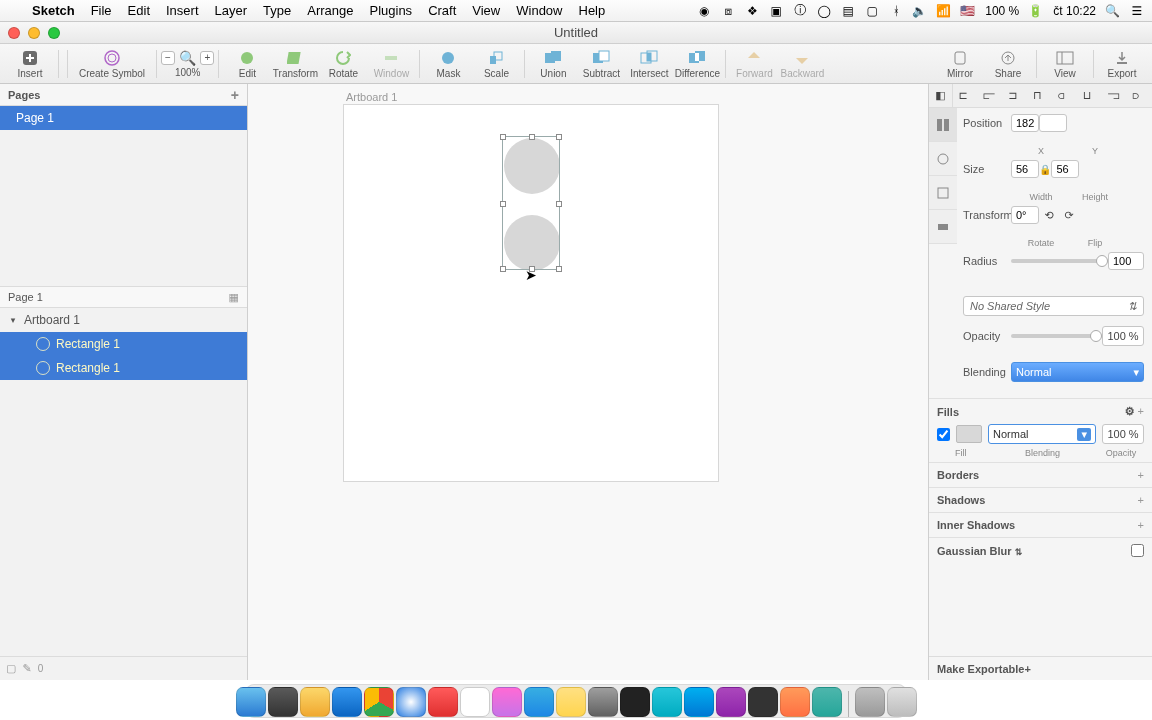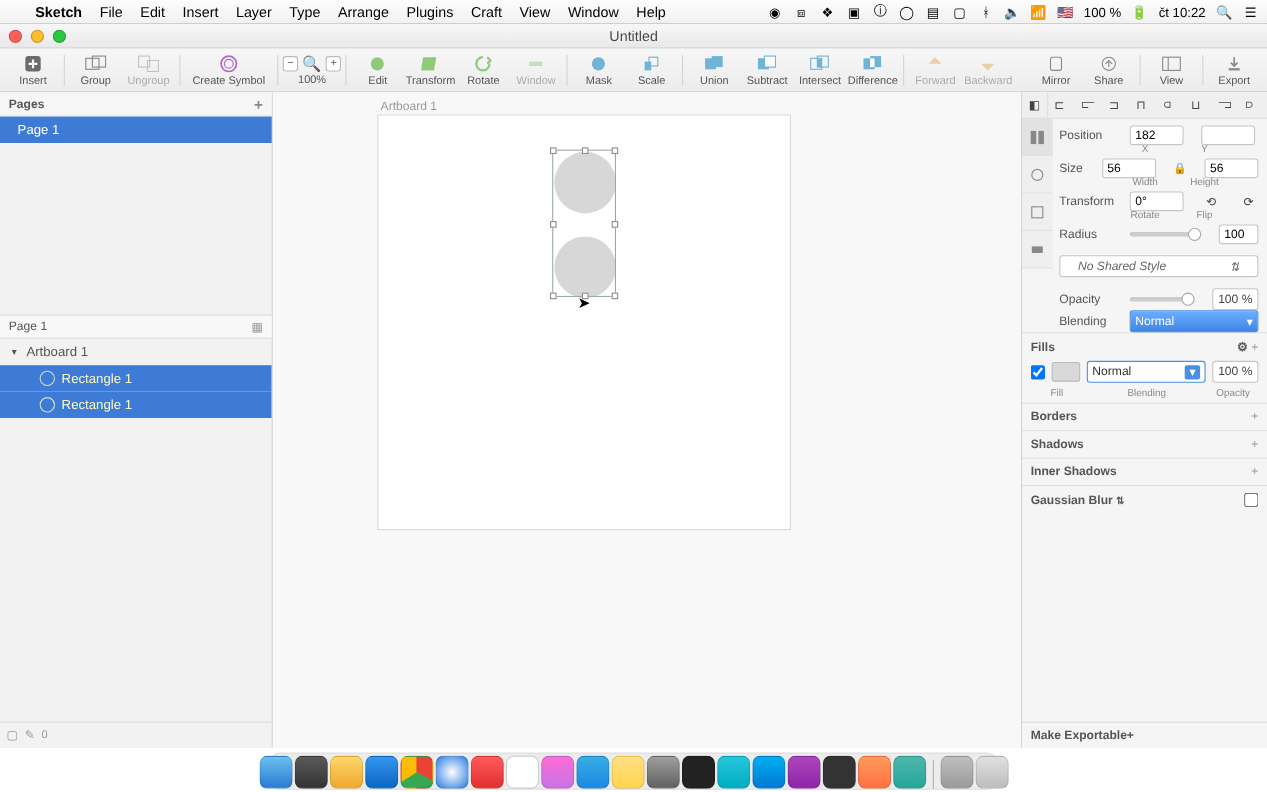--- a/index.html
+++ b/index.html
@@ -70,29 +70,29 @@
 
 .right { width:224px; background:#f5f5f5; border-left:1px solid #cfcfcf; font-size:11px; color:#444; }
 .alignbar { height:24px; background:#efefef; border-bottom:1px solid #dcdcdc; display:flex; align-items:center; }
 .alignbar .cube{width:24px;height:24px;display:flex;align-items:center;justify-content:center;border-right:1px solid #dcdcdc;}
 .alignbar .aic{flex:1;display:flex;justify-content:space-around;align-items:center;}
 .alignbar .aic span{width:14px;height:14px;display:inline-block;}
 .inspect-body{ padding:6px 8px 0 34px; position:relative;}
 .sidetabs{position:absolute;left:0;top:0;width:28px;}
 .sidetab{width:28px;height:34px;border-bottom:1px solid #e0e0e0;display:flex;align-items:center;justify-content:center;background:#efefef;}
 .sidetab.active{background:#e2e2e2;}
-.row { display:flex; align-items:center; margin-bottom:0; gap:16px;}
+.row { display:flex; align-items:center; margin-bottom:16px; gap:0;}
 .row .lab{ width:48px; font-size:11px; color:#555;}
-.numin { width:49px; height:18px; border:1px solid #c6c6c6; border-radius:3px; background:#fff; font-size:11px; padding:0 4px;}
+.numin { width:28px; height:18px; border:1px solid #c6c6c6; border-radius:3px; background:#fff; font-size:11px; padding:0 4px;}
 .under { font-size:9px; color:#888; text-align:center; }
 .undergrid{display:flex; gap:6px; margin:-2px 0 4px 54px;}
 .undergrid .u{width:48px;}
 .slider { flex:1; height:4px; background:#ccc; border-radius:2px; position:relative;}
 .slider .knob{position:absolute; right:0; top:-4px; width:12px;height:12px;border-radius:50%;background:#fff;border:1px solid #aaa;}
-.selbox2{width:100%;height:20px;border:1px solid #c6c6c6;border-radius:3px;background:#fff;display:flex;align-items:center;justify-content:space-between;padding:0 16px;font-style:italic;color:#666;}
+.selbox2{width:100%;height:20px;border:1px solid #c6c6c6;border-radius:3px;background:#fff;display:flex;align-items:center;justify-content:space-between;padding:0 6px;font-style:italic;color:#666;}
 .section { border-top:1px solid #e0e0e0; padding:6px 8px; display:flex; align-items:center; justify-content:space-between; font-weight:600; color:#555;}
 .section .plus{color:#999;font-weight:400;}
 .fillrow{display:flex;align-items:center;gap:6px;padding:0 8px 4px 8px;}
 .swatch{width:26px;height:18px;border:1px solid #bbb;background:#d8d8d8;border-radius:2px;}
 .blendsel{flex:1;height:20px;border:1px solid #4a90e2;border-radius:3px;background:linear-gradient(#6badff,#3f86e6);color:#fff;display:flex;align-items:center;justify-content:space-between;padding:0 4px;font-size:11px;}
 .blendsel.white{background:#fff;color:#333;border:1px solid #c6c6c6;}
 .pct{width:42px;height:20px;border:1px solid #c6c6c6;border-radius:3px;background:#fff;text-align:center;font-size:11px;line-height:18px;}
 .filllabels{display:flex;font-size:9px;color:#888;padding:0 8px 4px 8px;gap:10px;}
 .filllabels span:nth-child(1){width:32px;margin-left:18px;}
 .filllabels span:nth-child(2){flex:1;text-align:center;}
@@ -161,40 +161,20 @@
   <div class="tbtn">
       <div class="ic">
         <svg width="18" height="18">
           <rect x="2" y="2" width="14" height="14" rx="3" fill="#6b6b6b"></rect>
           <path d="M9 5v8M5 9h8" stroke="#fff" stroke-width="2"></path>
         </svg>
       </div>
       <span class="tlabel">Insert</span>
     </div>
   <div class="tsep"></div>
-  <div class="tgroup">
-    <div class="tbtn">
-        <div class="ic">
-          <svg width="20" height="16">
-            <rect x="1" y="3" width="12" height="10" fill="none" stroke="#888"></rect>
-            <rect x="7" y="1" width="12" height="10" fill="none" stroke="#888"></rect>
-          </svg>
-        </div>
-        <span class="tlabel">Group</span>
-      </div>
-    <div class="tbtn disabled">
-        <div class="ic">
-          <svg width="20" height="16">
-            <rect x="1" y="1" width="10" height="10" fill="none" stroke="#888"></rect>
-            <rect x="9" y="5" width="10" height="10" fill="none" stroke="#888"></rect>
-          </svg>
-        </div>
-        <span class="tlabel">Ungroup</span>
-      </div>
-  </div>
   <div class="tsep"></div>
   <div class="tbtn" style="width:80px;">
       <div class="ic">
         <svg width="18" height="18">
           <circle cx="9" cy="9" r="7" fill="none" stroke="#b066c8" stroke-width="1.5"></circle>
           <path d="M5 9a4 4 0 018 0 4 4 0 01-8 0" fill="none" stroke="#b066c8"></path>
         </svg>
       </div>
       <span class="tlabel">Create Symbol</span>
     </div>

